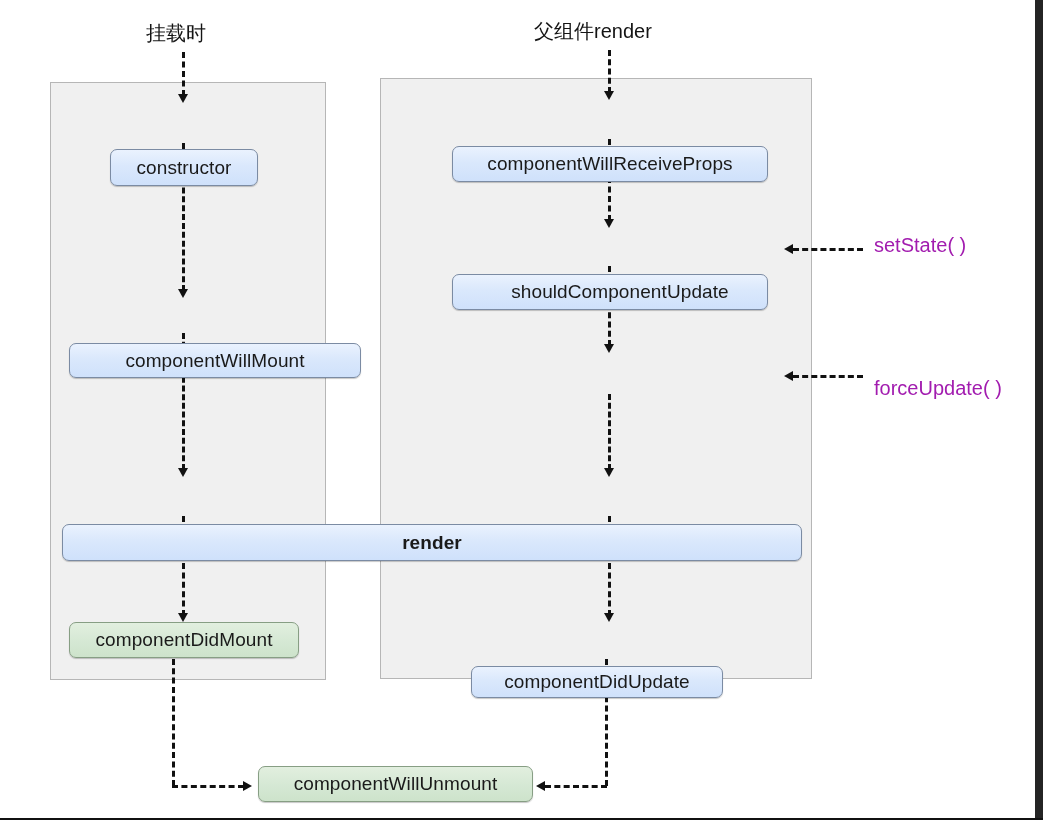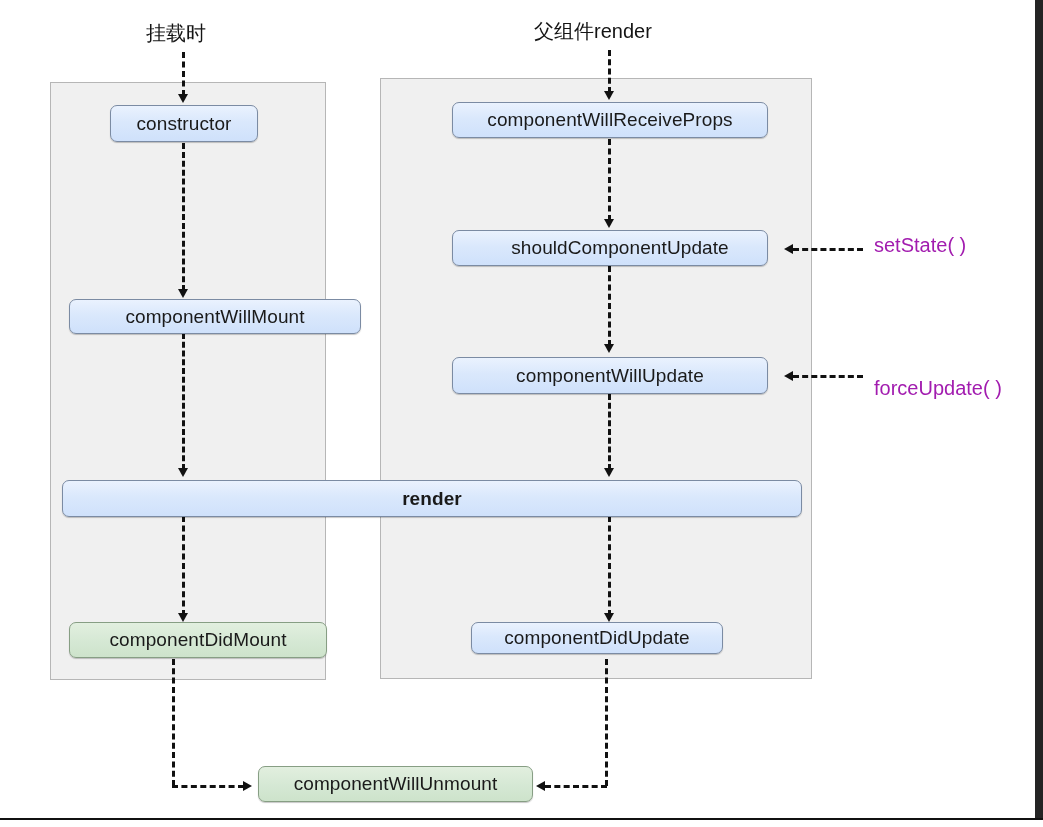--- a/index.html
+++ b/index.html
@@ -56,20 +56,21 @@
     justify-content: center;
     font-size: 19px;
     color: #1a1a1a;
     letter-spacing: .1px;
     white-space: nowrap;
     box-shadow: 0 1px 1px rgba(0,0,0,.22);
   }
   .node.blue {
     background: linear-gradient(to bottom, #eaf2fe 0%, #dae8fc 45%, #cfe1fb 100%);
     border-color: #7b8ba3;
+    margin-top: 44px;
   }
   .node.green {
     background: linear-gradient(to bottom, #e2efdf 0%, #d5e8d4 55%, #cde3cb 100%);
     border-color: #879e84;
   }
   .node.wide {
     font-weight: bold;
     font-size: 19px;
   }
 
@@ -174,27 +175,26 @@
   <div class="side-label" style="left:874px; top:234px;">setState( )</div>
 
   <div class="hline" style="left:793px; top:375px; width:70px;"></div>
   <div class="arrow-left" style="left:784px; top:371px;"></div>
   <div class="side-label" style="left:874px; top:361px;margin-top:16px;">forceUpdate( )</div>
 
   <div class="node blue" style="left:110px; top:105px; width:148px; height:37px;">constructor</div>
 
   <div class="node blue" style="left:69px; top:299px; width:292px; height:35px;">componentWillMount</div>
 
-  <div class="node green" style="left:69px; top:622px; width:258px; height:36px;">componentDidMount</div>
+  <div class="node green" style="left:69px; top:622px; width:230px; height:36px;">componentDidMount</div>
 
   <div class="node blue" style="left:452px; top:102px; width:316px; height:36px;border-radius:7px;">componentWillReceiveProps</div>
 
   <div class="node blue" style="left:452px; top:230px; width:316px; height:36px;padding-left:20px;">shouldComponentUpdate</div>
 
-  <div class="node blue" style="left:452px; top:357px; width:316px; height:37px;">componentWillUpdate</div>
 
   <div class="node blue" style="left:471px; top:622px; width:252px; height:32px;text-align:center;">componentDidUpdate</div>
 
   <div class="node blue wide" style="left:62px; top:480px; width:740px; height:37px;">render</div>
 
   <div class="node green" style="left:258px; top:766px; width:275px; height:36px;">componentWillUnmount</div>
 
   <div class="frame-right"></div>
   <div class="frame-bottom"></div>
 </div>

